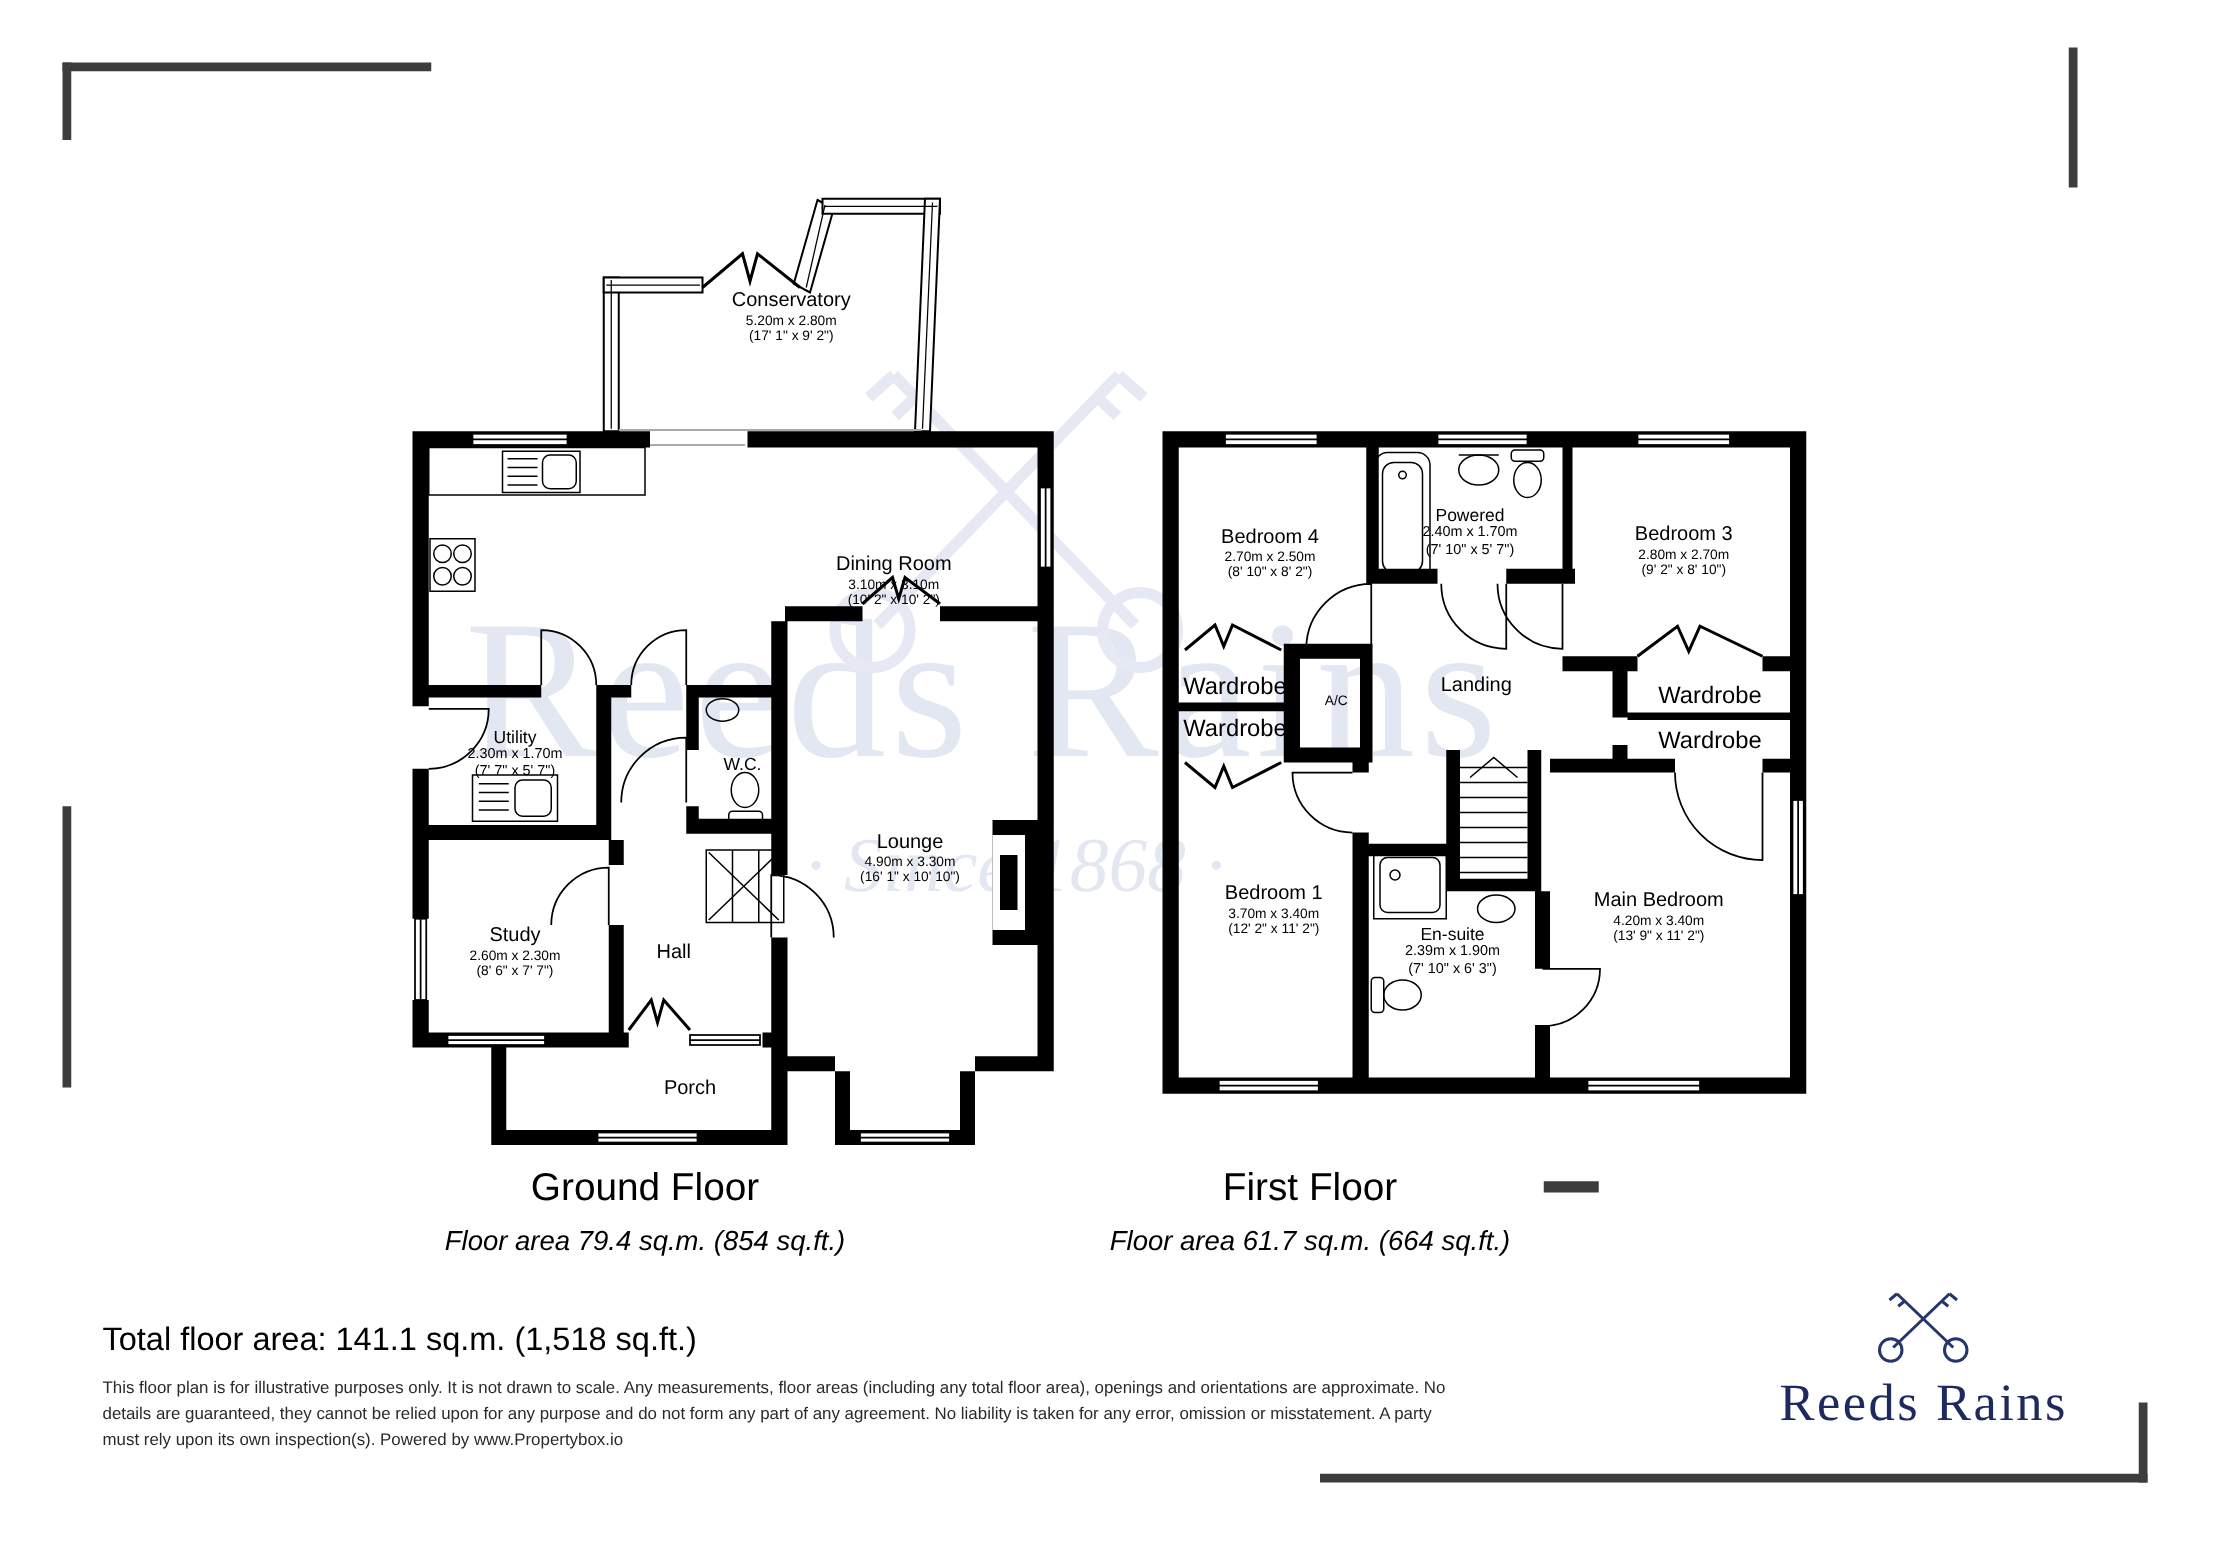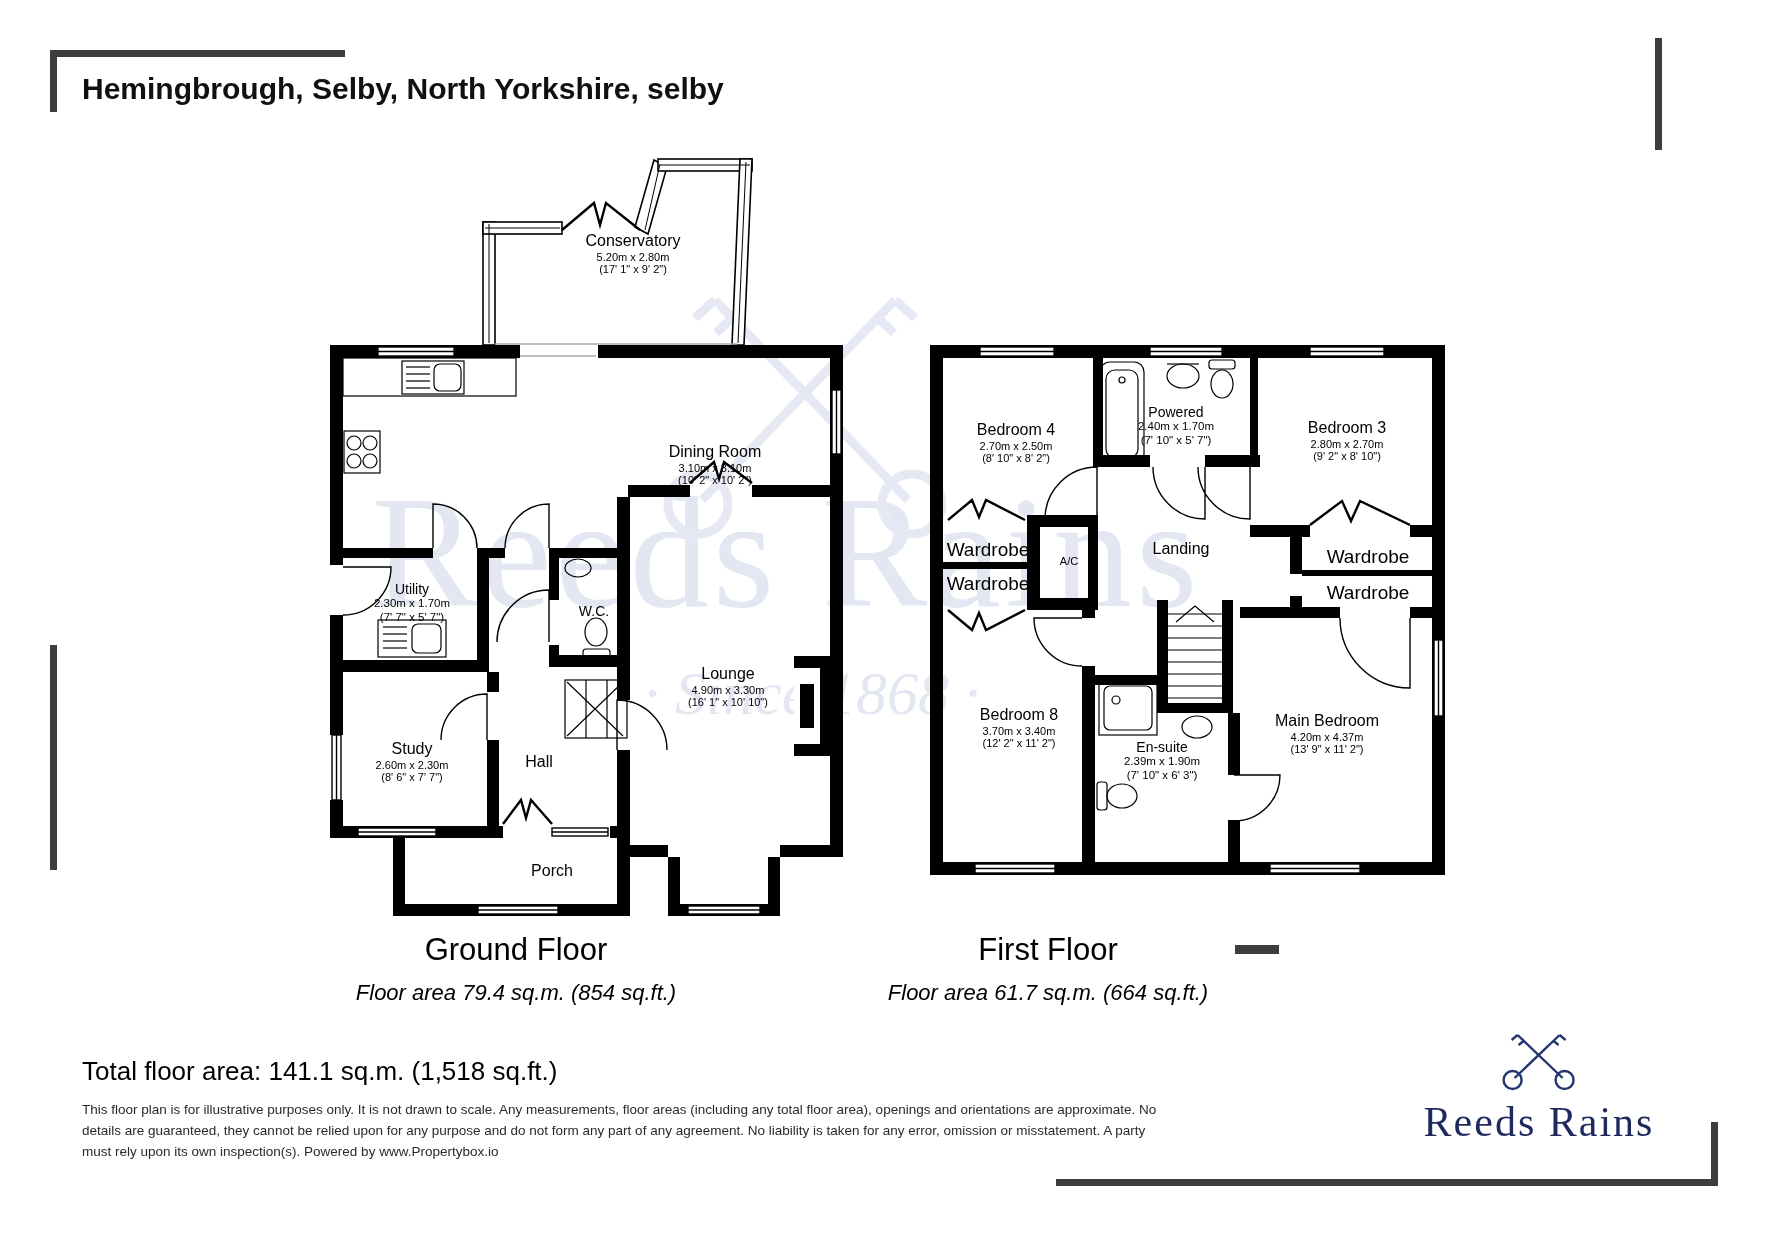--- a/index.html
+++ b/index.html
@@ -42,21 +42,20 @@
 <div class="page">
 
   <div class="deco" style="left:50px;top:50px;width:295px;height:7px;"></div>
   <div class="deco" style="left:50px;top:50px;width:7px;height:62px;"></div>
   <div class="deco" style="left:1655px;top:38px;width:7px;height:112px;"></div>
   <div class="deco" style="left:50px;top:645px;width:7px;height:225px;"></div>
   <div class="deco" style="left:1235px;top:945px;width:44px;height:9px;"></div>
   <div class="deco" style="left:1056px;top:1179px;width:662px;height:7px;"></div>
   <div class="deco" style="left:1711px;top:1122px;width:7px;height:64px;"></div>
 
-  <div class="title">Hemingbrough, Selby, North Yorkshire, selby</div>
 
   <div class="wm-main">Reeds Rains</div>
   <div class="wm-sub">· Since 1868 ·</div>
   <svg class="wm-keys" width="330" height="290" viewBox="0 0 330 290">
     <g fill="none" stroke="#e6e9f4" stroke-width="9">
       <line x1="62" y1="232" x2="255" y2="32"></line>
       <line x1="268" y1="232" x2="75" y2="32"></line>
       <circle cx="58" cy="236" r="30"></circle>
       <circle cx="272" cy="236" r="30"></circle>
       <path d="M255,32 l20,18 M238,50 l16,15 M75,32 l-20,18 M92,50 l-16,15"></path>
@@ -321,32 +320,32 @@
   <div class="lbl" style="left:1181px;top:540px;">
     <div class="nm">Landing</div>
   </div>
   <div class="lbl" style="left:1368px;top:546px;">
     <div class="nm-w">Wardrobe</div>
   </div>
   <div class="lbl" style="left:1368px;top:582px;">
     <div class="nm-w">Wardrobe</div>
   </div>
   <div class="lbl" style="left:1019px;top:706px;">
-    <div class="nm">Bedroom 8</div>
+    <div class="nm">Bedroom 1</div>
     <div class="dm">3.70m x 3.40m</div>
     <div class="dm">(12' 2" x 11' 2")</div>
   </div>
   <div class="lbl" style="left:1162px;top:739px;">
     <div class="nm-s">En-suite</div>
     <div class="dm-s">2.39m x 1.90m</div>
     <div class="dm-s">(7' 10" x 6' 3")</div>
   </div>
   <div class="lbl" style="left:1327px;top:712px;">
     <div class="nm">Main Bedroom</div>
-    <div class="dm">4.20m x 4.37m</div>
+    <div class="dm">4.20m x 3.40m</div>
     <div class="dm">(13' 9" x 11' 2")</div>
   </div>
 
   <div class="floor-title" style="left:516px;top:932px;">Ground Floor</div>
   <div class="floor-area" style="left:516px;top:980px;">Floor area 79.4 sq.m. (854 sq.ft.)</div>
   <div class="floor-title" style="left:1048px;top:932px;">First Floor</div>
   <div class="floor-area" style="left:1048px;top:980px;">Floor area 61.7 sq.m. (664 sq.ft.)</div>
 
   <div class="total">Total floor area: 141.1 sq.m. (1,518 sq.ft.)</div>
   <div class="disclaimer">This floor plan is for illustrative purposes only. It is not drawn to scale. Any measurements, floor areas (including any total floor area), openings and orientations are approximate. No details are guaranteed, they cannot be relied upon for any purpose and do not form any part of any agreement. No liability is taken for any error, omission or misstatement. A party must rely upon its own inspection(s). Powered by www.Propertybox.io</div>

